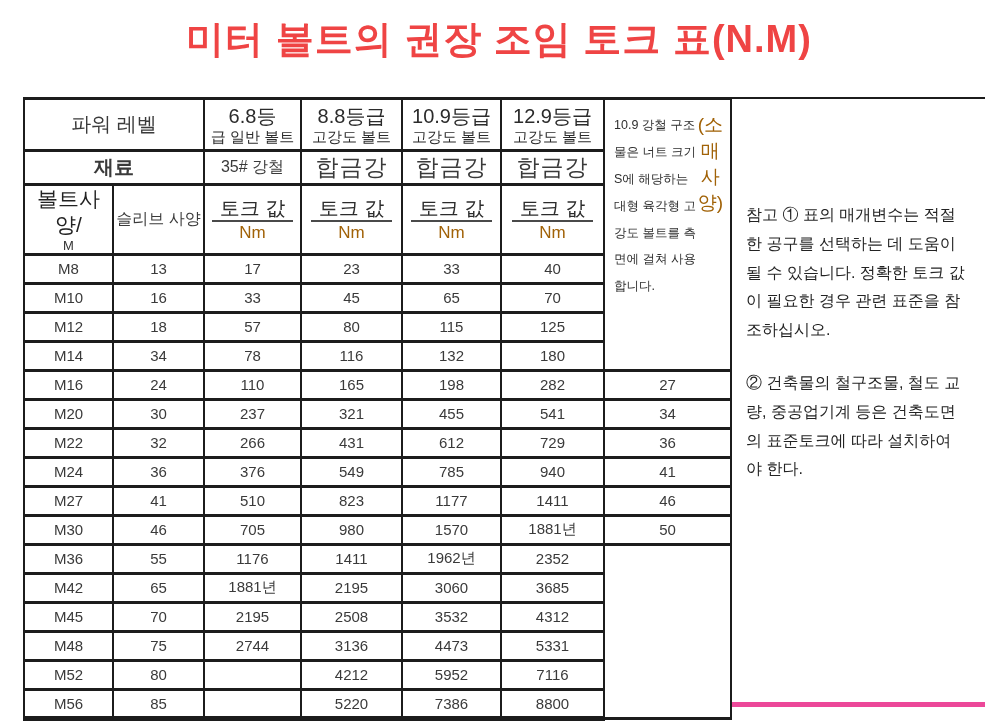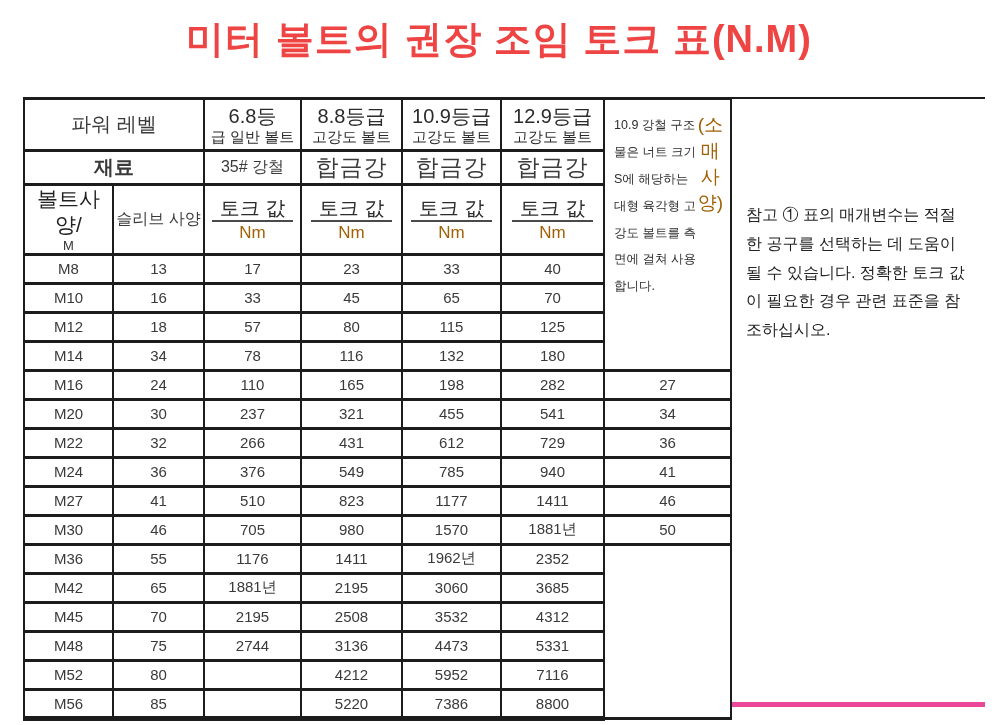--- a/index.html
+++ b/index.html
@@ -323,16 +323,17 @@
             <td class="val"></td>
             <td class="val">5220</td>
             <td class="val">7386</td>
             <td class="val">8800</td>
           </tr>
         </tbody>
     </table>
 
     <div class="side">
       <p>참고 ① 표의 매개변수는 적절한 공구를 선택하는 데 도움이 될 수 있습니다. 정확한 토크 값이 필요한 경우 관련 표준을 참조하십시오.</p>
+      <p>② 건축물의 철구조물, 철도 교량, 중공업기계 등은 건축도면의 표준토크에 따라 설치하여야 한다.</p>
     </div>
 
   </div>
 </div>
 
 </body></html>

